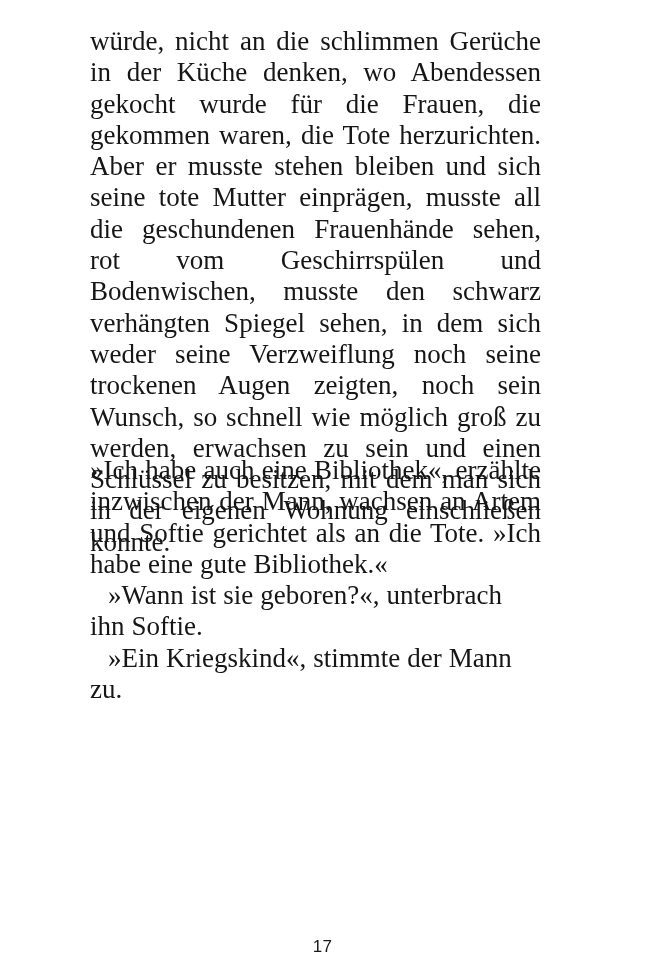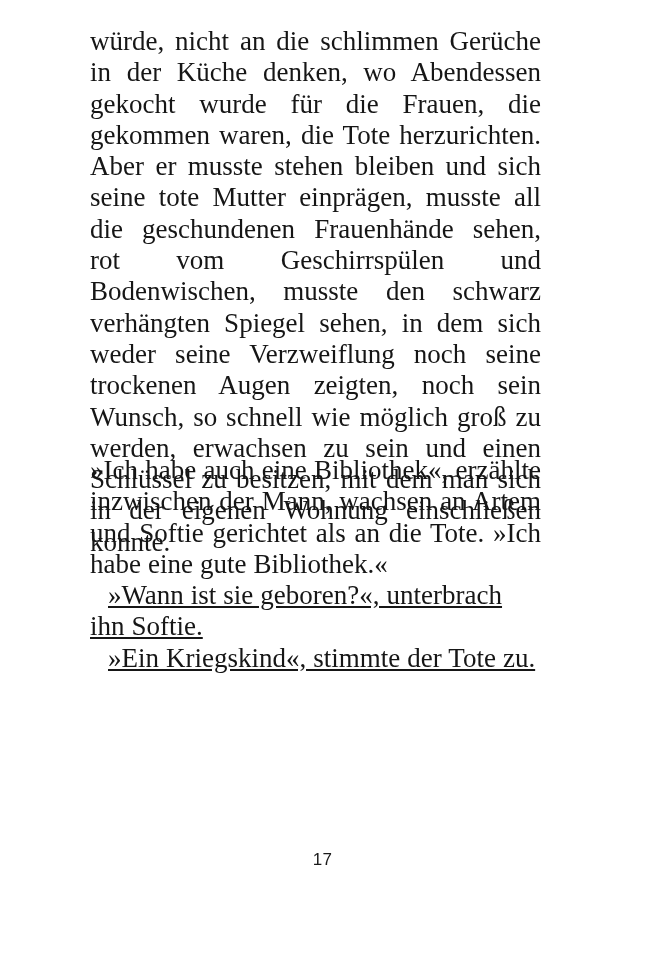--- a/index.html
+++ b/index.html
@@ -40,31 +40,30 @@
   }
   .para:last-child {
     text-align: justify;
   }
 
   
   .dialogue-line {
     margin: 0;
     text-indent: 18px;
     text-align: left;
-    text-decoration: underline;
   }
 
   .block-passage      { top: 26px; }
   .block-library      { top: 455px; }
   .block-dialogue     { top: 580px; }
   .block-reflection   { top: 737px; }
 
   .page-number {
     position: absolute;
-    top: 849px;
+    top: 936px;
     left: 0;
     width: 645px;
     text-align: center;
     font-family: "Liberation Sans", "DejaVu Sans", sans-serif;
     font-size: 17px;
     line-height: 22px;
     color: #1a1a1a;
     letter-spacing: 0.02em;
   }
 </style>
@@ -76,19 +75,19 @@
   <div class="text-block block-passage">
     <p class="para">würde, nicht an die schlimmen Gerüche in der Kü­che denken, wo Abendessen gekocht wurde für die Frauen, die gekommen waren, die Tote herzurich­ten. Aber er musste stehen bleiben und sich seine tote Mutter einprägen, musste all die geschundenen Frauenhände sehen, rot vom Geschirrspülen und Bodenwischen, musste den schwarz verhängten Spiegel sehen, in dem sich weder seine Verzweif­lung noch seine trockenen Augen zeigten, noch sein Wunsch, so schnell wie möglich groß zu werden, er­wachsen zu sein und einen Schlüssel zu besitzen, mit dem man sich in der eigenen Wohnung einschlie­ßen konnte.</p>
   </div>
 
   <div class="text-block block-library">
     <p class="para">»Ich habe auch eine Bibliothek«, erzählte inzwi­schen der Mann, wachsen an Artem und Softie ge­richtet als an die Tote. »Ich habe eine gute Biblio­thek.«</p>
   </div>
 
   <div class="text-block block-dialogue">
     <p class="dialogue-line">»Wann ist sie geboren?«, unterbrach ihn Softie.</p>
-    <p class="dialogue-line">»Ein Kriegskind«, stimmte der Tote zu.</p>
+    <p class="dialogue-line">»Ein Kriegskind«, stimmte der Mann zu.</p>
   </div>
 
 
   <div class="page-number">17</div>
 
 </div>
 
 </body></html>

